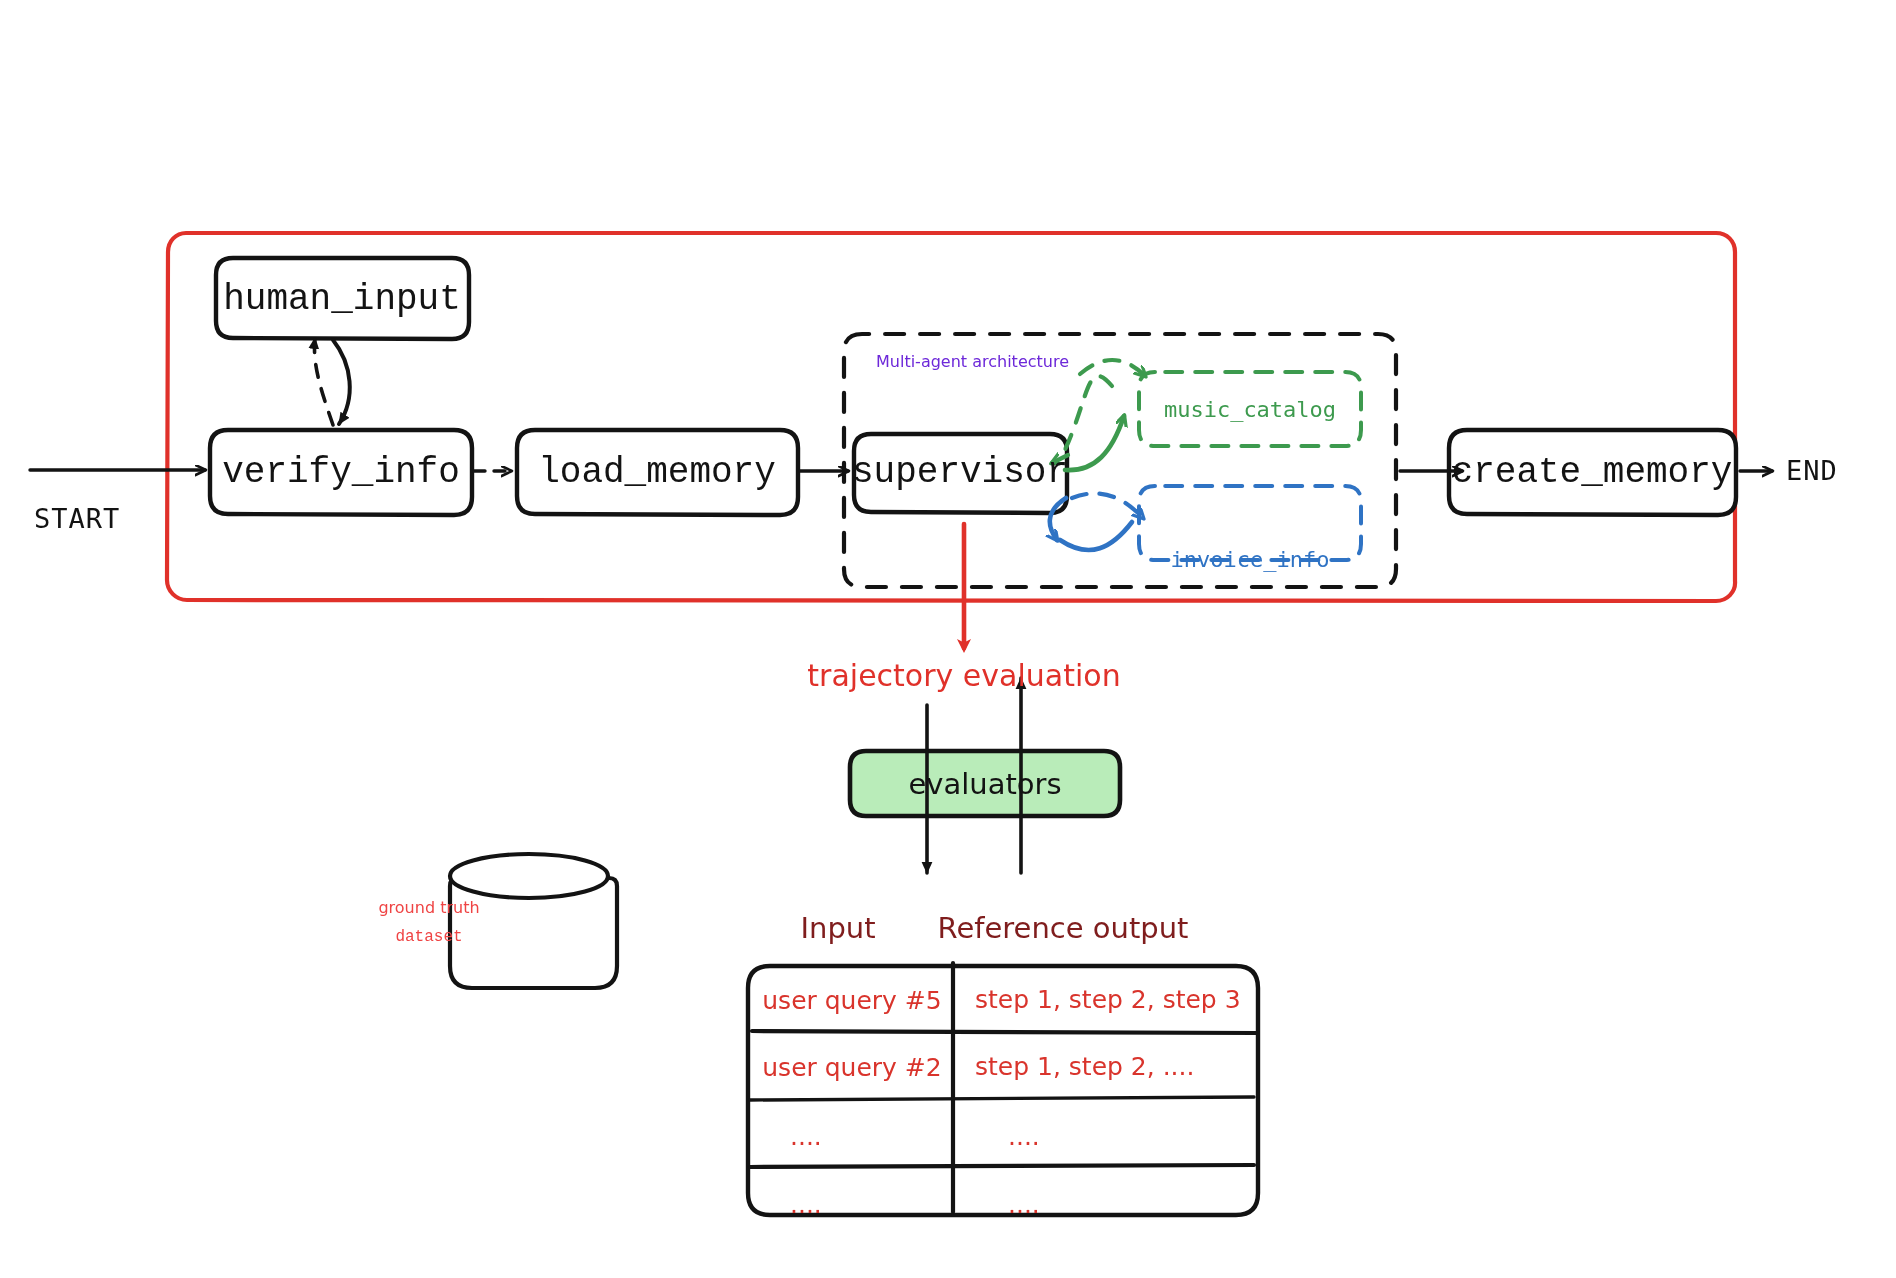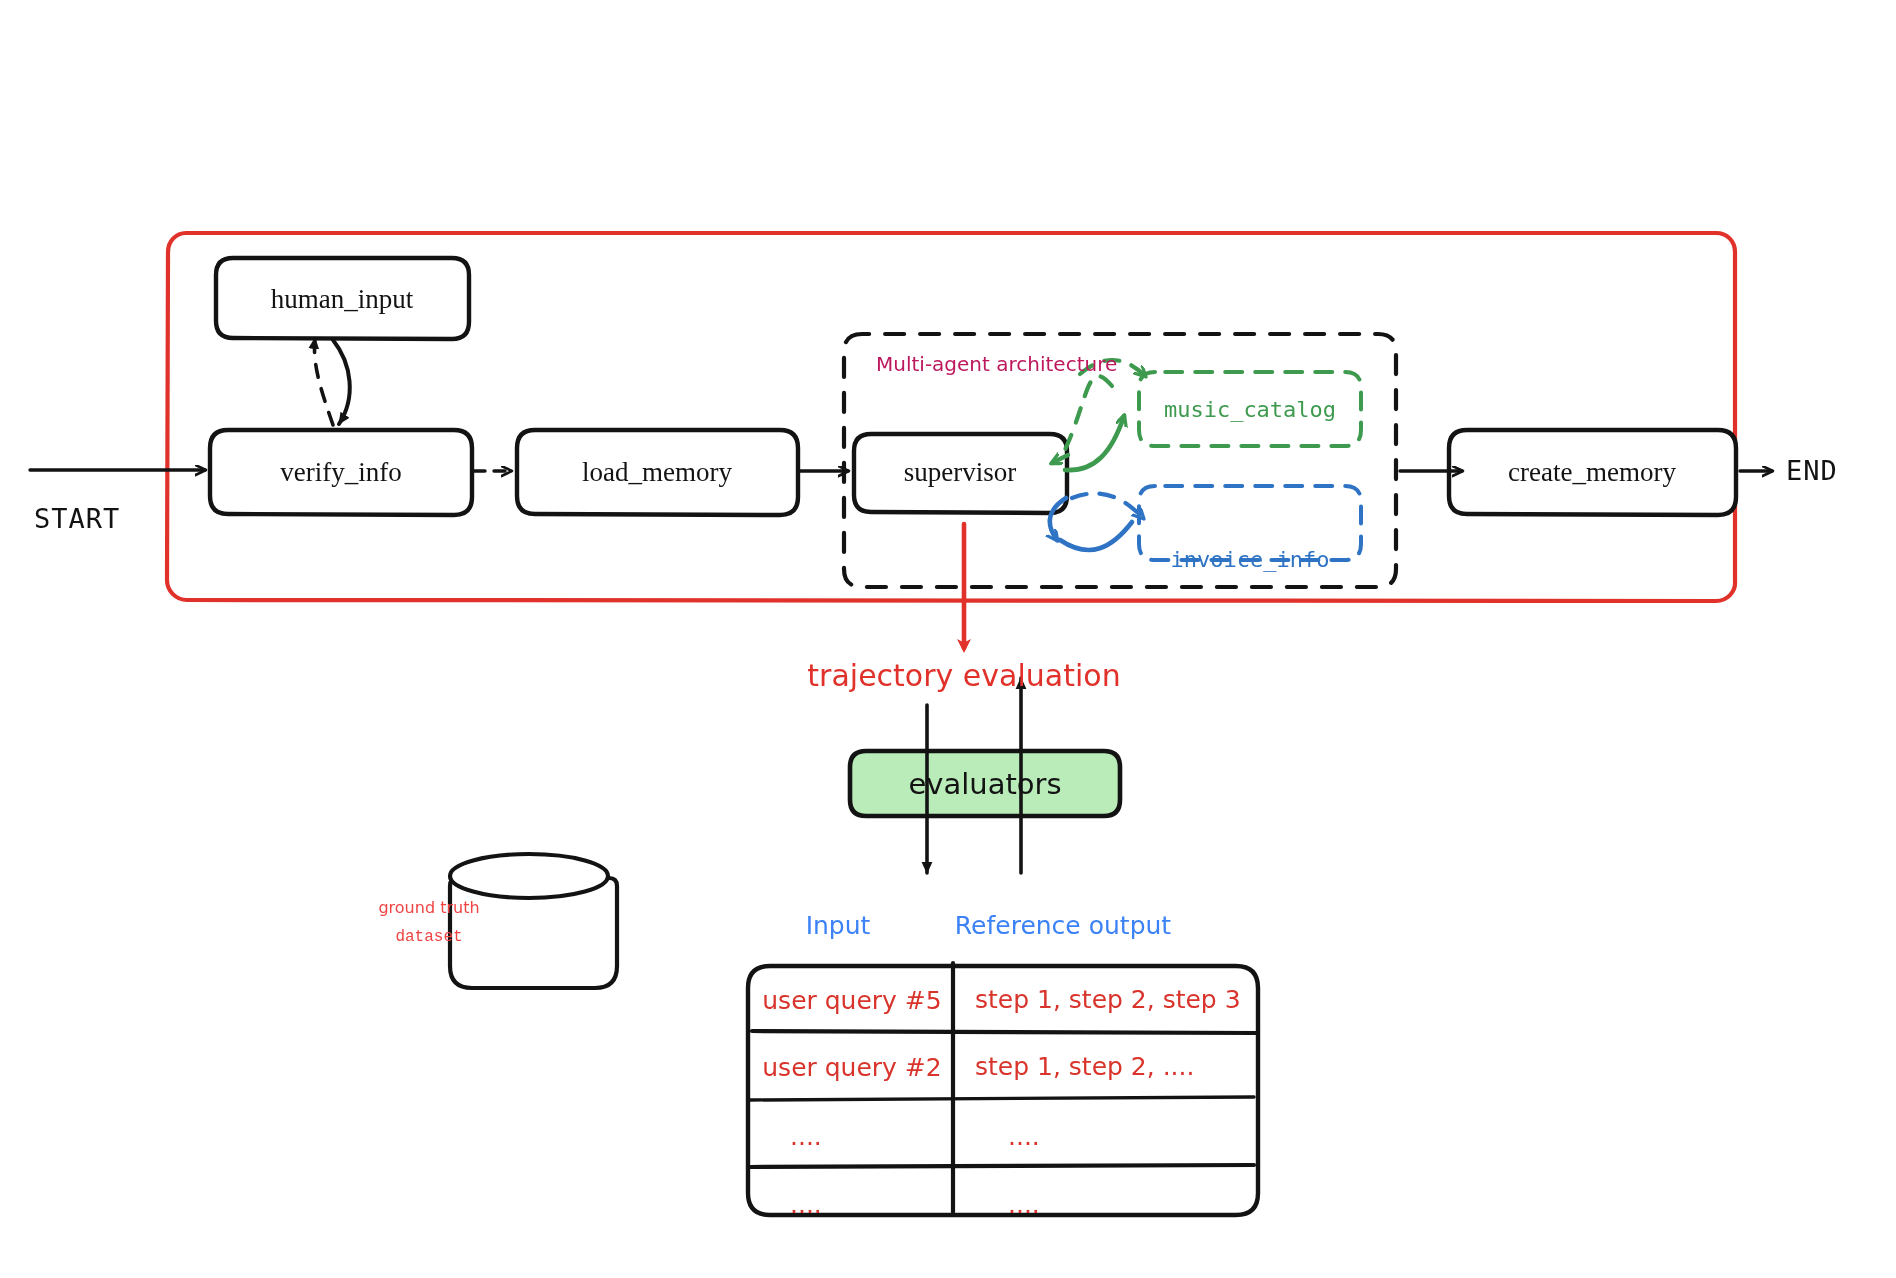--- a/index.html
+++ b/index.html
@@ -10,32 +10,32 @@
   .stage{position:absolute;inset:0;}
   svg.layer{position:absolute;left:0;top:0;width:1896px;height:1278px;overflow:visible;}
   .txt{position:absolute;white-space:nowrap;}
 
   #title{
     left:0;top:54px;width:1896px;text-align:center;
     font-size:52px;letter-spacing:0.5px;color:#1c1c1c;
     font-family:"DejaVu Sans", sans-serif;font-weight:400;
   }
   .nodelabel{
-    font-size:27px;color:#131313;font-family:Liberation Serif, serif;
+    font-size:36px;color:#131313;font-family:Liberation Mono, monospace;
   }
   .endpoint{
     font-size:27px;color:#131313;font-family:"DejaVu Sans Mono", monospace;letter-spacing:1px;
   }
-  .grouplabel{font-size:20px;color:#be185d;font-family:"DejaVu Sans", sans-serif;}
+  .grouplabel{font-size:16px;color:#6d28d9;font-family:"DejaVu Sans", sans-serif;}
   .greenlabel{font-size:22px;color:#3d9a4e;font-family:"DejaVu Sans Mono", monospace;}
   .bluelabel{font-size:22px;color:#2f73c4;font-family:"DejaVu Sans Mono", monospace;}
   .redlabel{font-size:30px;color:#e0312a;font-family:"DejaVu Sans", sans-serif;}
   .evallabel{font-size:29px;color:#131313;font-family:"DejaVu Sans", sans-serif;}
   .dblabel{font-size:16px;color:#ef4444;font-family:"DejaVu Sans", sans-serif;text-align:center;line-height:1.22;}
-  .colhead{font-size:25px;color:#3b82f6;font-family:"DejaVu Sans", sans-serif;}
+  .colhead{font-size:29px;color:#7f1d1d;font-family:"DejaVu Sans", sans-serif;}
   .cell{font-size:25px;color:#d9342c;font-family:"DejaVu Sans", sans-serif;}
   .centerx{transform:translateX(-50%);}
   .centerboth{transform:translate(-50%,-50%);}
 </style>
 </head>
 <body>
 
 <div class="stage">
 
 

